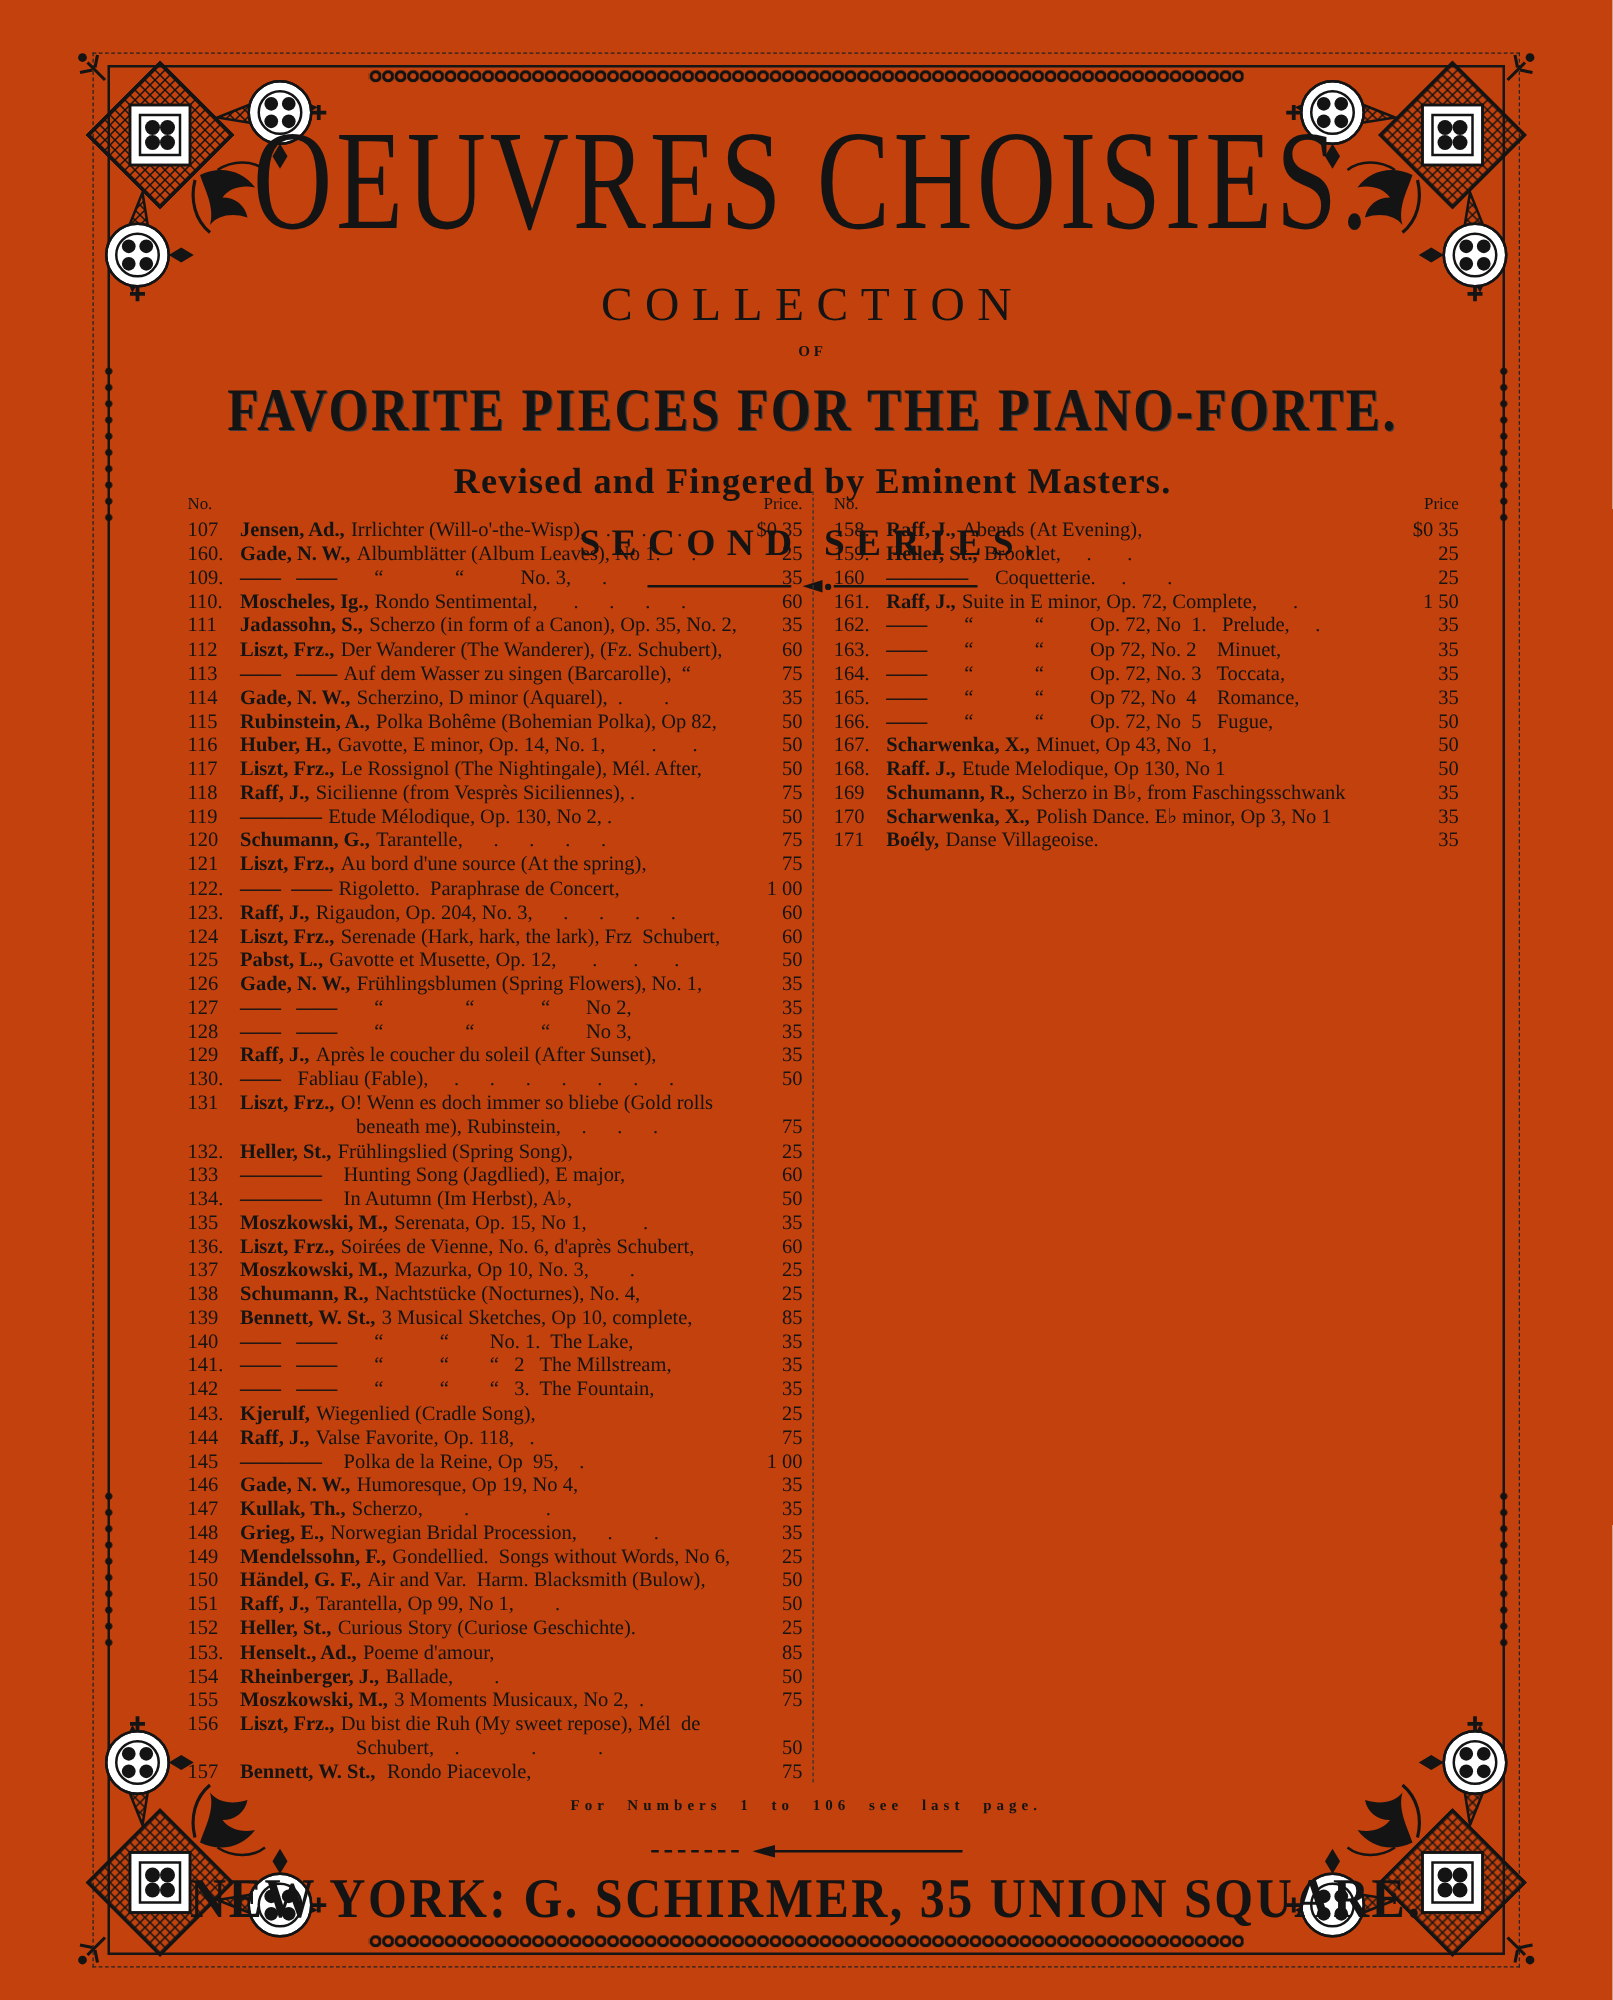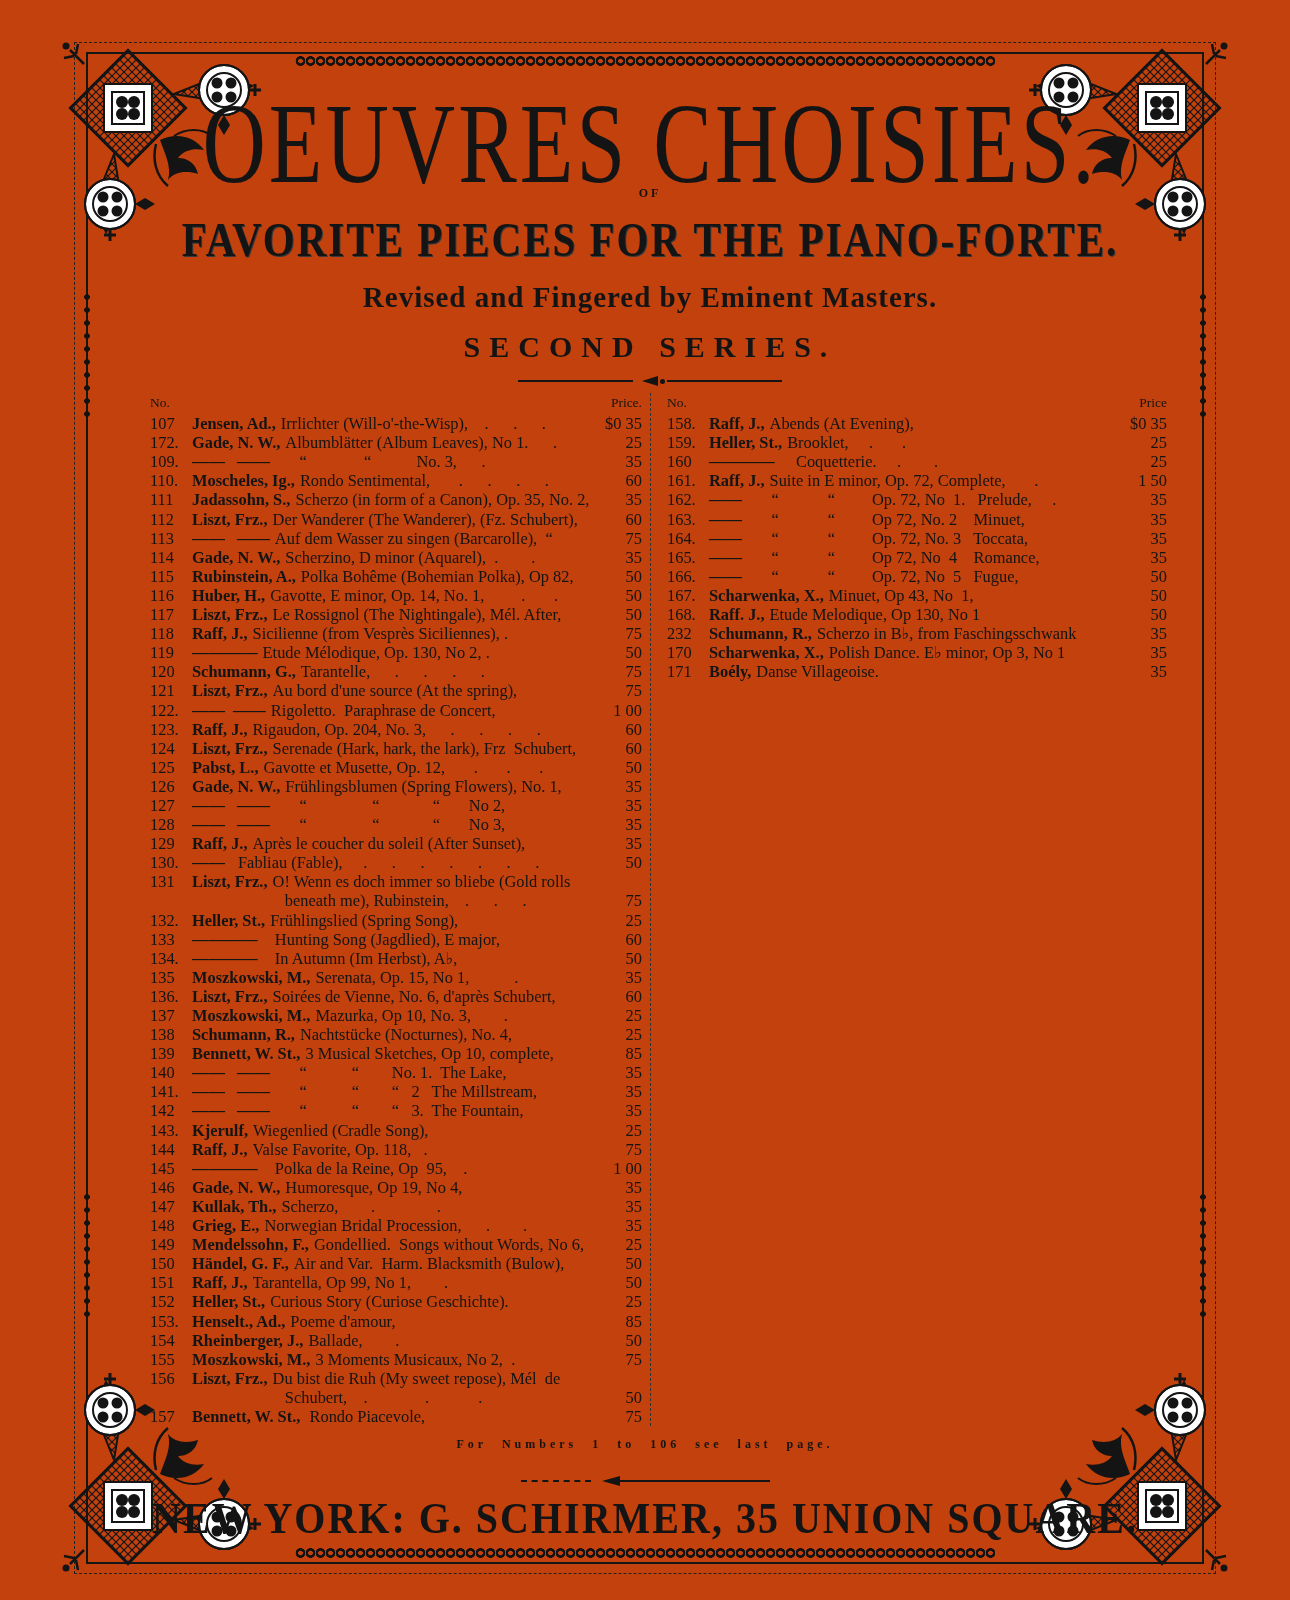--- a/index.html
+++ b/index.html
@@ -295,20 +295,21 @@
         <path d="M118,100 C130,92 146,92 156,100" stroke-width="2"></path>
 
         <path d="M14,14 l14,14 M8,22 l10,-2 M22,8 l-2,10" stroke-width="2.5"></path>
         <circle cx="10" cy="10" r="3.5" fill="#141414" stroke="none"></circle>
       </g>
     </svg>
   </div>
 
   <div class="head">
     <div class="main-title">OEUVRES CHOISIES.</div>
+    <div class="collection">COLLECTION</div>
     <div class="of">OF</div>
     <div class="fav">FAVORITE PIECES FOR THE PIANO-FORTE.</div>
     <div class="revised">Revised and Fingered by Eminent Masters.</div>
     <div class="series">SECOND SERIES.</div>
     <div class="rule">
       <span class="ln ln-l"></span>
         <span class="diamond"></span>
         <span class="dot"></span>
         <span class="ln ln-r"></span>
     </div>
@@ -321,21 +322,21 @@
         <span>Price.</span>
       </div>
       <div>
           <div class="row">
             <span class="no">107</span>
             <span class="author">Jensen, Ad.,</span>
             <span class="title">Irrlichter (Will-o'-the-Wisp),    .      .      .</span>
             <span class="price">$0 35</span>
           </div>
           <div class="row">
-            <span class="no">172.</span>
+            <span class="no">160.</span>
             <span class="author">Gade, N. W.,</span>
             <span class="title">Albumblätter (Album Leaves), No 1.      .</span>
             <span class="price">25</span>
           </div>
           <div class="row">
             <span class="no">109.</span>
             <span class="author">——   ——</span>
             <span class="title">      “              “           No. 3,      .</span>
             <span class="price">35</span>
           </div>
@@ -697,21 +698,21 @@
             <span class="title">Minuet, Op 43, No  1,</span>
             <span class="price">50</span>
           </div>
           <div class="row">
             <span class="no">168.</span>
             <span class="author">Raff. J.,</span>
             <span class="title">Etude Melodique, Op 130, No 1</span>
             <span class="price">50</span>
           </div>
           <div class="row">
-            <span class="no">232</span>
+            <span class="no">169</span>
             <span class="author">Schumann, R.,</span>
             <span class="title">Scherzo in B♭, from Faschingsschwank</span>
             <span class="price">35</span>
           </div>
           <div class="row">
             <span class="no">170</span>
             <span class="author">Scharwenka, X.,</span>
             <span class="title">Polish Dance. E♭ minor, Op 3, No 1</span>
             <span class="price">35</span>
           </div>

